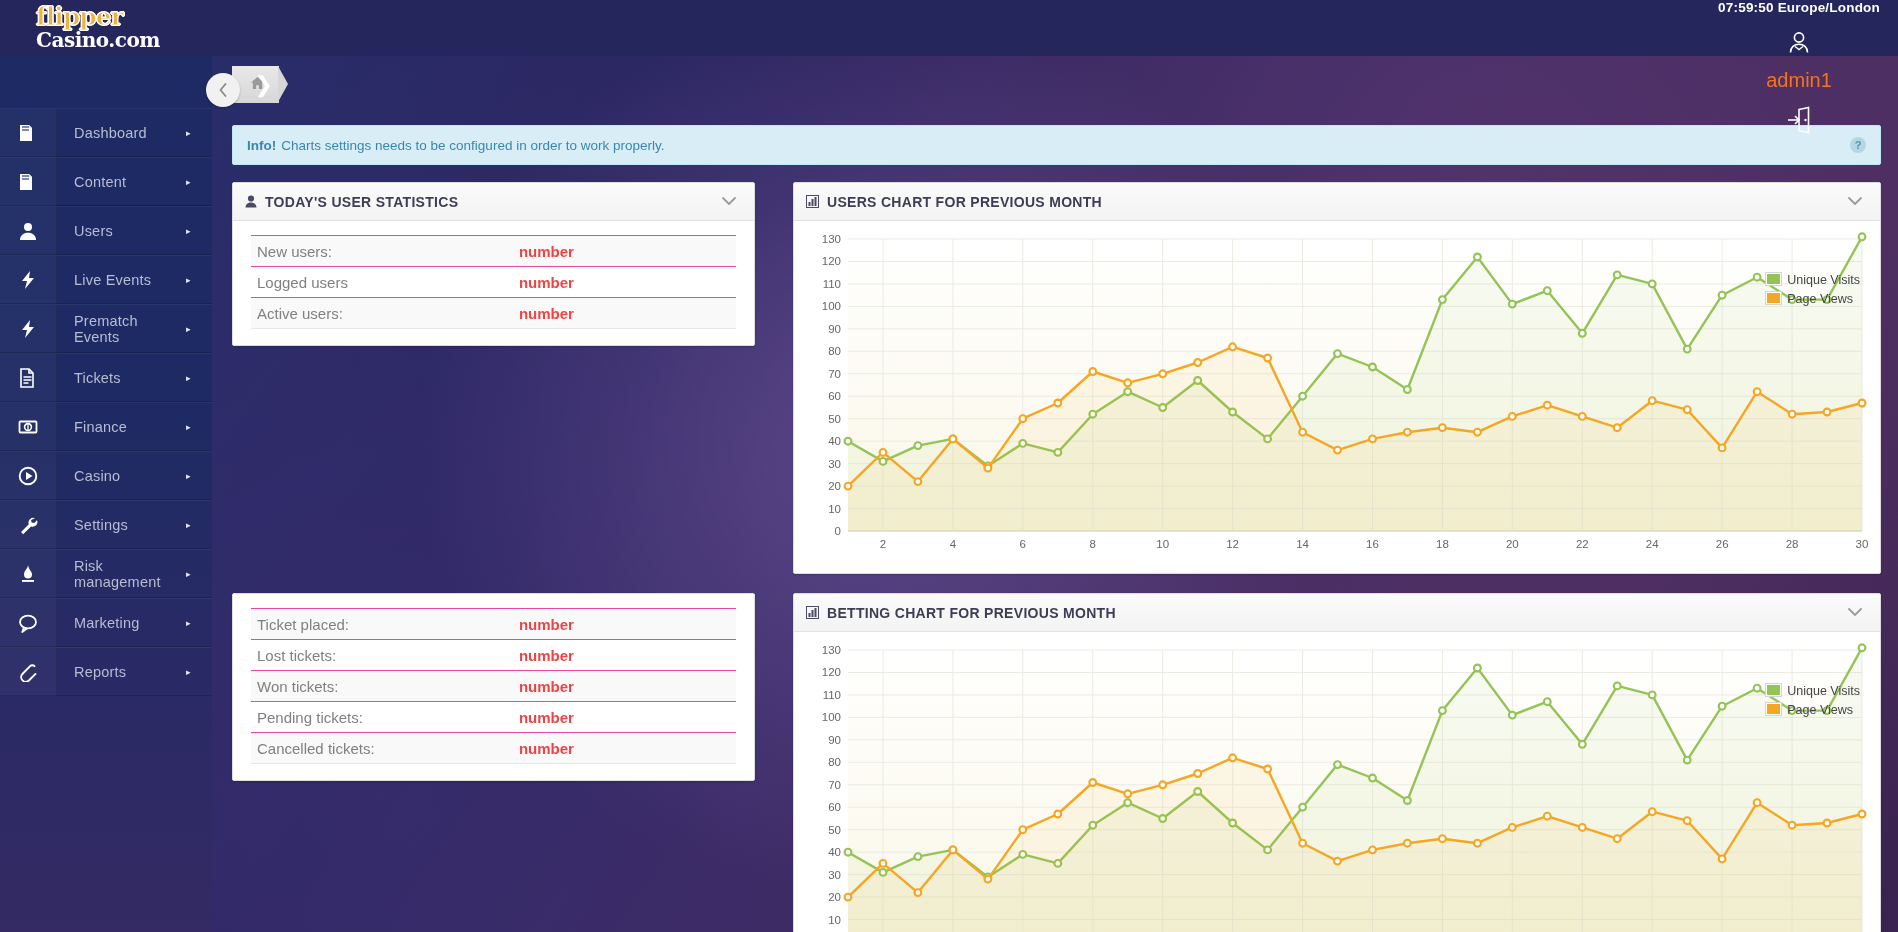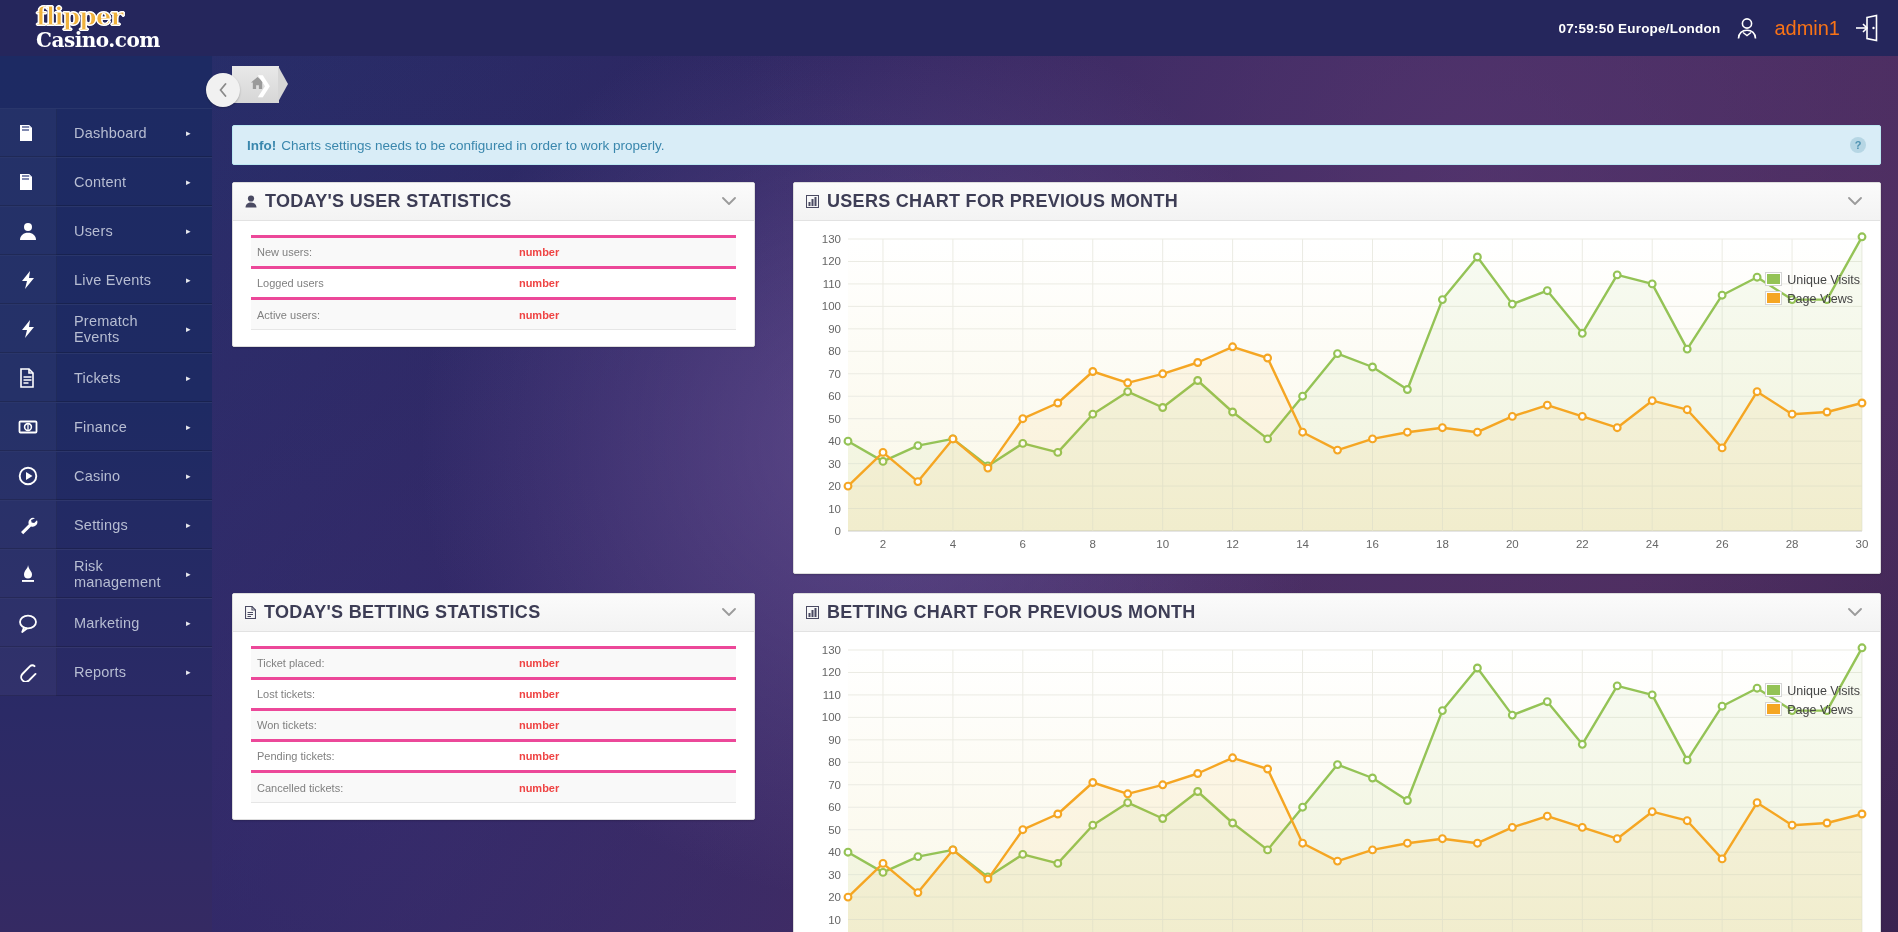--- a/index.html
+++ b/index.html
@@ -49,21 +49,21 @@
     display: block;
     font-family: "DejaVu Serif", serif;
     font-weight: bold;
     font-size: 20px;
     color: #ffffff;
     margin-top: 1px;
     letter-spacing: -0.5px;
   }
   #topbar-right {
     position: absolute; right: 18px; top: 0; height: 56px;
-    display: flex; align-items: center; gap: 14px;
+    display: flex; align-items: center; gap: 14px; flex-direction: column;
   }
   #clock { color: #ffffff; font-size: 13.5px; font-weight: bold; letter-spacing: .2px; }
   #username { color: #f97316; font-size: 20px; }
   .tb-icon { display: flex; align-items: center; justify-content: center; }
 
   
   #sidebar {
     position: absolute; left: 0; top: 56px; width: 212px; height: 876px;
     background: linear-gradient(180deg, #1d2a63 0%, #1e2a63 40%, #2b2a66 75%, #352a63 100%);
     z-index: 30;
@@ -172,21 +172,21 @@
     z-index: 15;
   }
   .panel-head {
     height: 38px;
     background: linear-gradient(180deg,#fbfbfb,#f3f3f3);
     border-bottom: 1px solid #e2e2e2;
     display: flex; align-items: center;
     padding: 0 12px;
   }
   .panel-title {
-    font-size: 18px;
+    font-size: 14px;
     font-weight: bold;
     color: #3d3d55;
     letter-spacing: .3px;
     text-transform: uppercase;
   }
   .panel-head .ph-icon {
     margin-right: 8px; color: #4a4a62;
     display: flex; align-items: center;
   }
   .panel-collapse {
@@ -196,23 +196,23 @@
     color: #9b9b9b; font-size: 15px;
     cursor: pointer;
   }
   .panel-body { padding: 14px 18px 16px 18px; }
 
   
   table.stats { width: 100%; border-collapse: collapse; }
   table.stats tr { height: 31px; }
   table.stats tr:nth-child(odd) { background: #f9f9f9; }
   table.stats td {
-    border-top: 3px solid #ec4899;
+    border-top: 1px solid #ec4899;
     padding: 0 6px;
-    font-size: 11px;
+    font-size: 15px;
     color: #808080;
     vertical-align: middle;
   }
   table.stats tr:last-child td { border-bottom: 1px solid #e6e6e6; margin-top: 32px; }
   table.stats td.val { font-weight: bold; color: #ef4444; width: 46%; }
 
   
   .chart-area { position: relative; width: 100%; height: 100%; }
   .chart-svg { display: block; }
 
@@ -445,35 +445,20 @@
             <tr>
               <td>Active users:</td>
               <td class="val">number</td>
             </tr>
           </tbody>
       </table>
     </div>
   </div>
 
   <div class="panel" style="left:232px; top:593px; width:523px;">
-    <div class="panel-head">
-      <span class="ph-icon">
-        <svg width="11" height="13" viewBox="0 0 11 13">
-          <path d="M0.5 0.5 H7 L10.5 4 V12.5 H0.5 Z" fill="none" stroke="#4a4a62" stroke-width="1.1"></path>
-          <path d="M7 0.5 V4 H10.5" fill="none" stroke="#4a4a62" stroke-width="1.1"></path>
-          <path d="M2.5 6.5 H8 M2.5 8.5 H8 M2.5 10.5 H6" stroke="#4a4a62" stroke-width="1"></path>
-        </svg>
-      </span>
-      <span class="panel-title">TODAY's BETTING STATISTICS</span>
-      <span class="panel-collapse">
-        <svg width="14" height="9" viewBox="0 0 14 9">
-          <path d="M1 1 L7 7 L13 1" fill="none" stroke="#9b9b9b" stroke-width="1.8" stroke-linecap="round" stroke-linejoin="round"></path>
-        </svg>
-      </span>
-    </div>
     <div class="panel-body">
       <table class="stats">
         <tbody id="betting-stats-rows">
             <tr>
               <td>Ticket placed:</td>
               <td class="val">number</td>
             </tr>
             <tr>
               <td>Lost tickets:</td>
               <td class="val">number</td>

